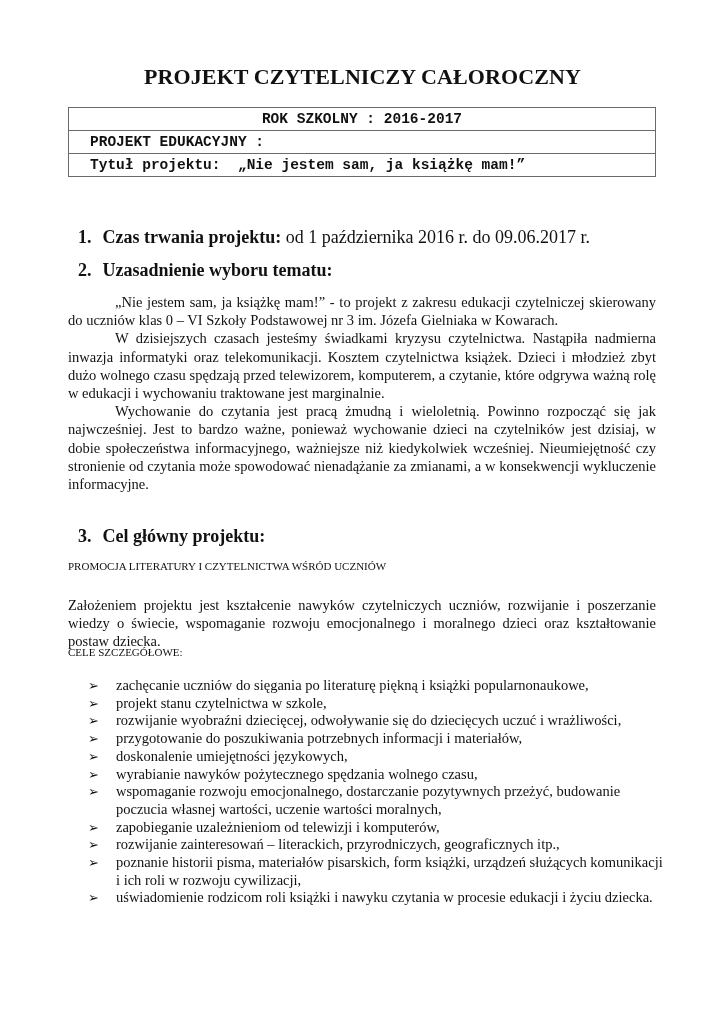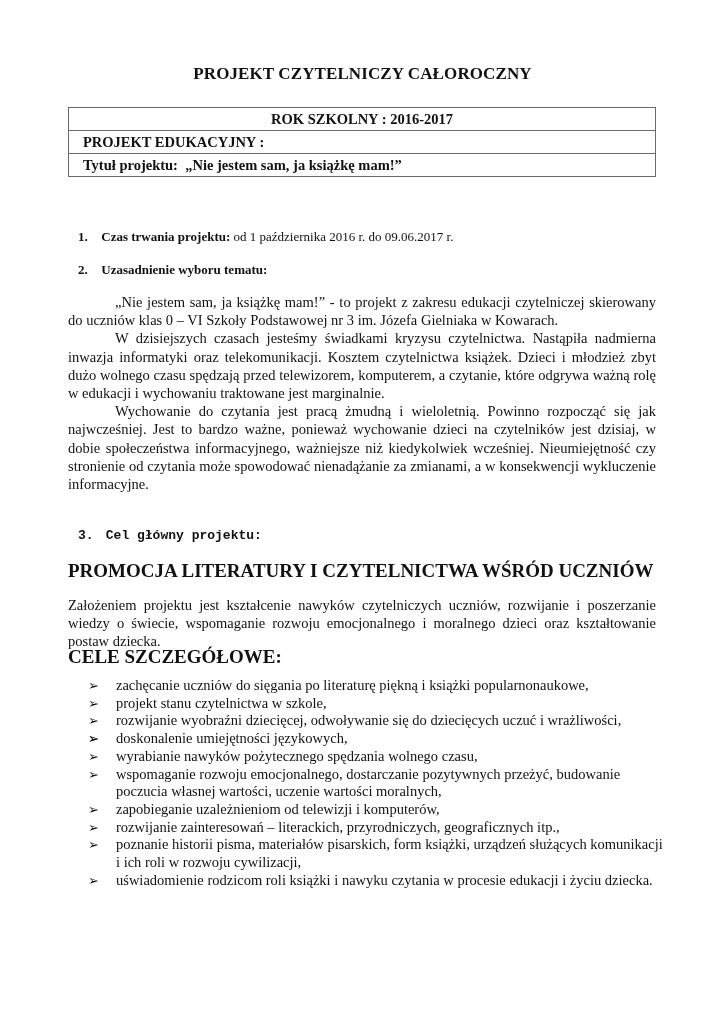--- a/index.html
+++ b/index.html
@@ -3,43 +3,43 @@
 <meta charset="utf-8">
 <style>
   html, body { margin: 0; padding: 0; background: #ffffff; }
   body {
     width: 725px; height: 1024px; position: relative; overflow: hidden;
     font-family: "Liberation Serif", serif; color: #111;
   }
   .page { position: absolute; left: 0; top: 0; width: 725px; height: 1024px; }
   .title {
     position: absolute; left: 0; width: 725px; top: 64px;
-    text-align: center; font-weight: bold; font-size: 17px; letter-spacing: 0.1px;
+    text-align: center; font-weight: bold; font-size: 22px; letter-spacing: 0.1px;
   }
   table.info {
     position: absolute; left: 68px; top: 107px; width: 588px;
     border-collapse: collapse; font-size: 14.5px;
   }
   table.info td {
-    border: 1.3px solid #6a6a6a; padding: 0 14px; height: 22px; line-height: 21px;
+    border: 1.3px solid #6a6a6a; padding: 0 21px; height: 22px; line-height: 21px; font-family: Liberation Mono, monospace;
   }
   table.info td.center { text-align: center; font-weight: bold; }
   .b { font-weight: bold; }
   .section {
-    position: absolute; left: 78px; font-size: 13px; line-height: 18px;
+    position: absolute; left: 78px; font-size: 18px; line-height: 18px;
   }
   .section .num { display: inline-block; width: 20px; font-weight: bold; }
   .para {
     position: absolute; left: 68px; width: 588px; font-size: 14.5px; line-height: 18.2px;
     text-align: justify;
   }
   .para p { margin: 0; text-indent: 47px; }
   .para p.noindent { text-indent: 0; margin-top: 18px; }
   .heading {
-    position: absolute; left: 68px; font-weight: bold; font-size: 19px;
+    position: absolute; left: 68px; font-weight: normal; font-size: 11px;
   }
   ul.goals {
     position: absolute; left: 88px; top: 677px; width: 580px;
     margin: 0; padding: 0; list-style: none; font-size: 14.5px; line-height: 17.7px;
   }
   ul.goals li { position: relative; padding-left: 28px; }
   ul.goals li .bullet {
     position: absolute; left: 0; top: 0; font-family: "DejaVu Sans", sans-serif; font-size: 13px;
   }
 </style>
@@ -76,38 +76,38 @@
     <span class="num">2.</span>
     <span class="b">Uzasadnienie wyboru tematu:</span>
   </div>
 
   <div class="para" style="top:293px;">
     <p>„Nie jestem sam, ja książkę mam!” - to projekt z zakresu edukacji czytelniczej skierowany do uczniów klas 0 – VI Szkoły Podstawowej nr 3 im. Józefa Gielniaka w Kowarach.</p>
     <p>W dzisiejszych czasach jesteśmy świadkami kryzysu czytelnictwa. Nastąpiła nadmierna inwazja informatyki oraz telekomunikacji. Kosztem czytelnictwa książek. Dzieci i młodzież zbyt dużo wolnego czasu spędzają przed telewizorem, komputerem, a czytanie, które odgrywa ważną rolę w edukacji i wychowaniu traktowane jest marginalnie.</p>
     <p>Wychowanie do czytania jest pracą żmudną i wieloletnią. Powinno rozpocząć się jak najwcześniej. Jest to bardzo ważne, ponieważ wychowanie dzieci na czytelników  jest dzisiaj, w dobie społeczeństwa informacyjnego, ważniejsze niż kiedykolwiek wcześniej. Nieumiejętność czy stronienie od czytania może spowodować nienadążanie za zmianami,  a w konsekwencji wykluczenie informacyjne.</p>
   </div>
 
-  <div class="section" style="top:527px;font-family:Liberation Mono, monospace;">
+  <div class="section" style="top:527px;">
     <span class="num">3.</span>
     <span class="b">Cel główny projektu:</span>
   </div>
 
   <div class="heading" style="top:560px;">PROMOCJA LITERATURY I CZYTELNICTWA WŚRÓD UCZNIÓW</div>
 
   <div class="para" style="top:578px;">
     <p class="noindent">Założeniem projektu jest kształcenie nawyków czytelniczych uczniów, rozwijanie i poszerzanie wiedzy o świecie, wspomaganie rozwoju emocjonalnego i moralnego dzieci oraz kształtowanie postaw dziecka.</p>
   </div>
 
   <div class="heading" style="top:646px;">CELE SZCZEGÓŁOWE:</div>
 
   <ul class="goals">
     <li><span class="bullet">➢</span><span>zachęcanie uczniów do sięgania po literaturę piękną i książki popularnonaukowe,</span></li>
     <li><span class="bullet">➢</span><span>projekt stanu czytelnictwa w szkole,</span></li>
     <li><span class="bullet">➢</span><span>rozwijanie wyobraźni dziecięcej, odwoływanie się do dziecięcych uczuć i wrażliwości,</span></li>
-    <li><span class="bullet">➢</span></li>
+    <li><span class="bullet">➢</span><span>przygotowanie do poszukiwania potrzebnych informacji i materiałów,</span></li>
     <li><span class="bullet">➢</span><span>doskonalenie umiejętności językowych,</span></li>
     <li><span class="bullet">➢</span><span>wyrabianie nawyków pożytecznego spędzania wolnego czasu,</span></li>
     <li><span class="bullet">➢</span><span>wspomaganie rozwoju emocjonalnego, dostarczanie pozytywnych przeżyć, budowanie poczucia własnej wartości, uczenie wartości moralnych,</span></li>
     <li><span class="bullet">➢</span><span>zapobieganie uzależnieniom od telewizji i komputerów,</span></li>
     <li><span class="bullet">➢</span><span>rozwijanie zainteresowań – literackich, przyrodniczych, geograficznych itp.,</span></li>
     <li><span class="bullet">➢</span><span>poznanie historii pisma, materiałów pisarskich, form książki, urządzeń służących komunikacji i ich roli w rozwoju cywilizacji,</span></li>
     <li><span class="bullet">➢</span><span>uświadomienie rodzicom roli książki i nawyku czytania w procesie edukacji i życiu dziecka.</span></li>
   </ul>
 
 </div>

